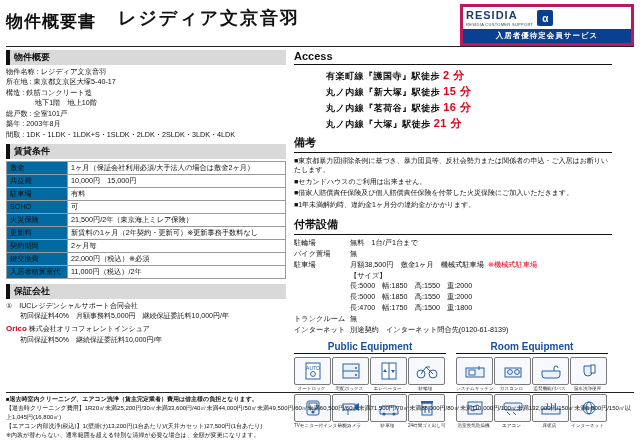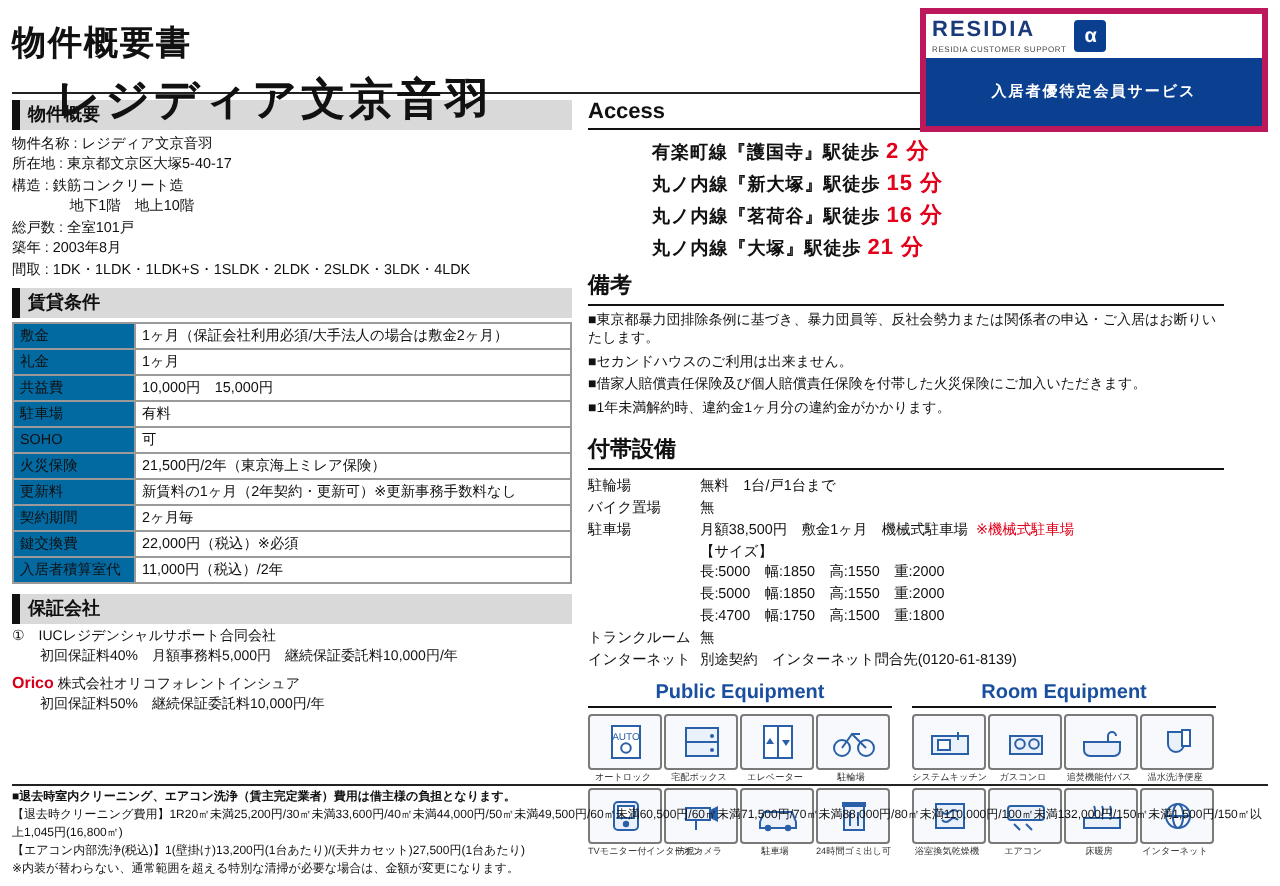--- a/index.html
+++ b/index.html
@@ -6,39 +6,39 @@
   body{
     width:640px;height:443px;
     background:#ffffff;
     font-family:"Liberation Sans","DejaVu Sans",sans-serif;
     font-size:7px;color:#111;
     position:relative;overflow:hidden;
   }
   .page{position:relative;width:640px;height:443px;box-sizing:border-box;padding:4px 6px;}
 
   
-  .header{display:flex;align-items:flex-start;height:40px;position:relative;flex-direction:column;}
+  .header{display:flex;align-items:flex-start;height:40px;position:relative;}
   .hdr-title{
     font-size:17px;font-weight:bold;letter-spacing:1px;color:#111;
     padding-top:6px;white-space:nowrap;
   }
   .hdr-bldg{
-    font-size:22px;font-weight:bold;letter-spacing:2px;color:#111;
+    font-size:18px;font-weight:bold;letter-spacing:2px;color:#111;
     margin-left:22px;padding-top:2px;white-space:nowrap;
   }
   .hdr-logo{
     position:absolute;right:0;top:0;width:168px;border:3px solid #be185d;background:#fff;
   }
   .hdr-logo .lg-top{display:flex;align-items:center;padding:2px 3px;}
   .hdr-logo .lg-name{font-size:11px;font-weight:bold;color:#1b3a7a;letter-spacing:1px;}
   .hdr-logo .lg-sub{font-size:4px;color:#444;letter-spacing:0.3px;margin-top:1px;}
   .hdr-logo .lg-mark{width:16px;height:16px;margin-left:4px;background:#0a3f8f;color:#fff;
     font-size:10px;font-weight:bold;display:flex;align-items:center;justify-content:center;border-radius:2px;}
   .hdr-logo .lg-bar{background:#0b3f8f;color:#fff;font-size:7.5px;font-weight:bold;
-    text-align:center;padding:12px 0;letter-spacing:1px;}
+    text-align:center;padding:2px 0;letter-spacing:1px;}
 
   .hr-main{border:0;border-top:1px solid #222;margin:2px 0 3px 0;}
 
   
   .cols{display:flex;gap:8px;}
   .col-left{width:280px;}
   .col-right{width:318px;}
 
   .sec-title{
     font-size:9px;font-weight:bold;background:#d9d9d9;border-left:4px solid #111;
@@ -120,24 +120,20 @@
       </div>
 
       <div class="sec-title" style="margin-top:4px">賃貸条件</div>
       <table class="t">
         <tbody>
             <tr>
               <th>敷金</th>
               <td>1ヶ月（保証会社利用必須/大手法人の場合は敷金2ヶ月）</td>
             </tr>
         <tr>
-              <th>礼金</th>
-              <td>1ヶ月</td>
-            </tr>
-        <tr>
               <th>共益費</th>
               <td>10,000円　15,000円</td>
             </tr>
         <tr>
               <th>駐車場</th>
               <td>有料</td>
             </tr>
         <tr>
               <th>SOHO</th>
               <td>可</td>

